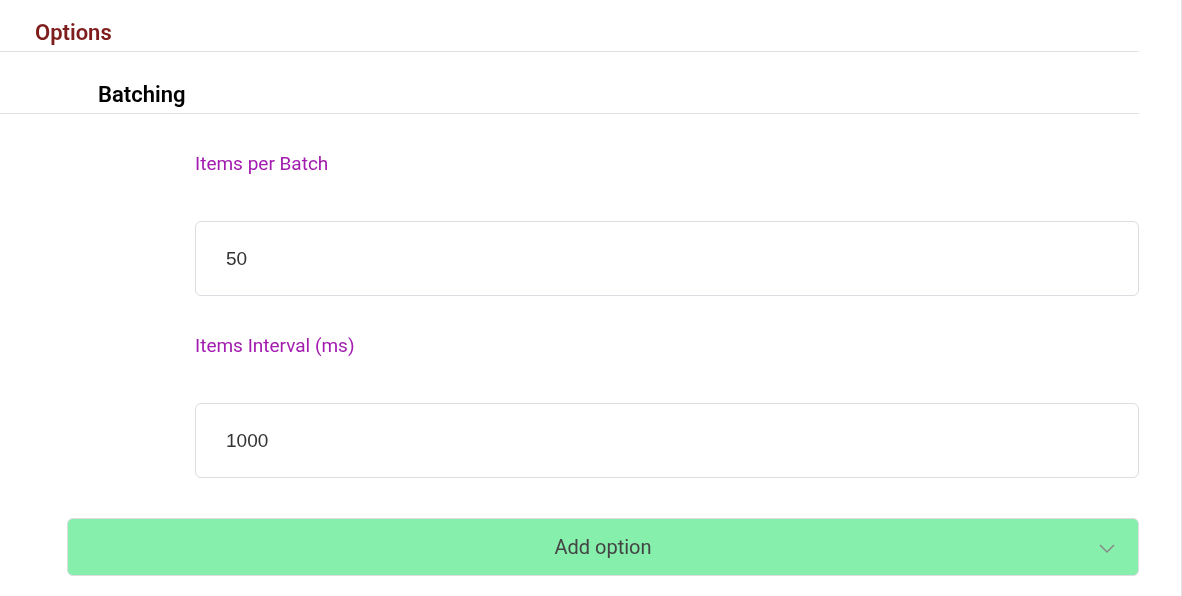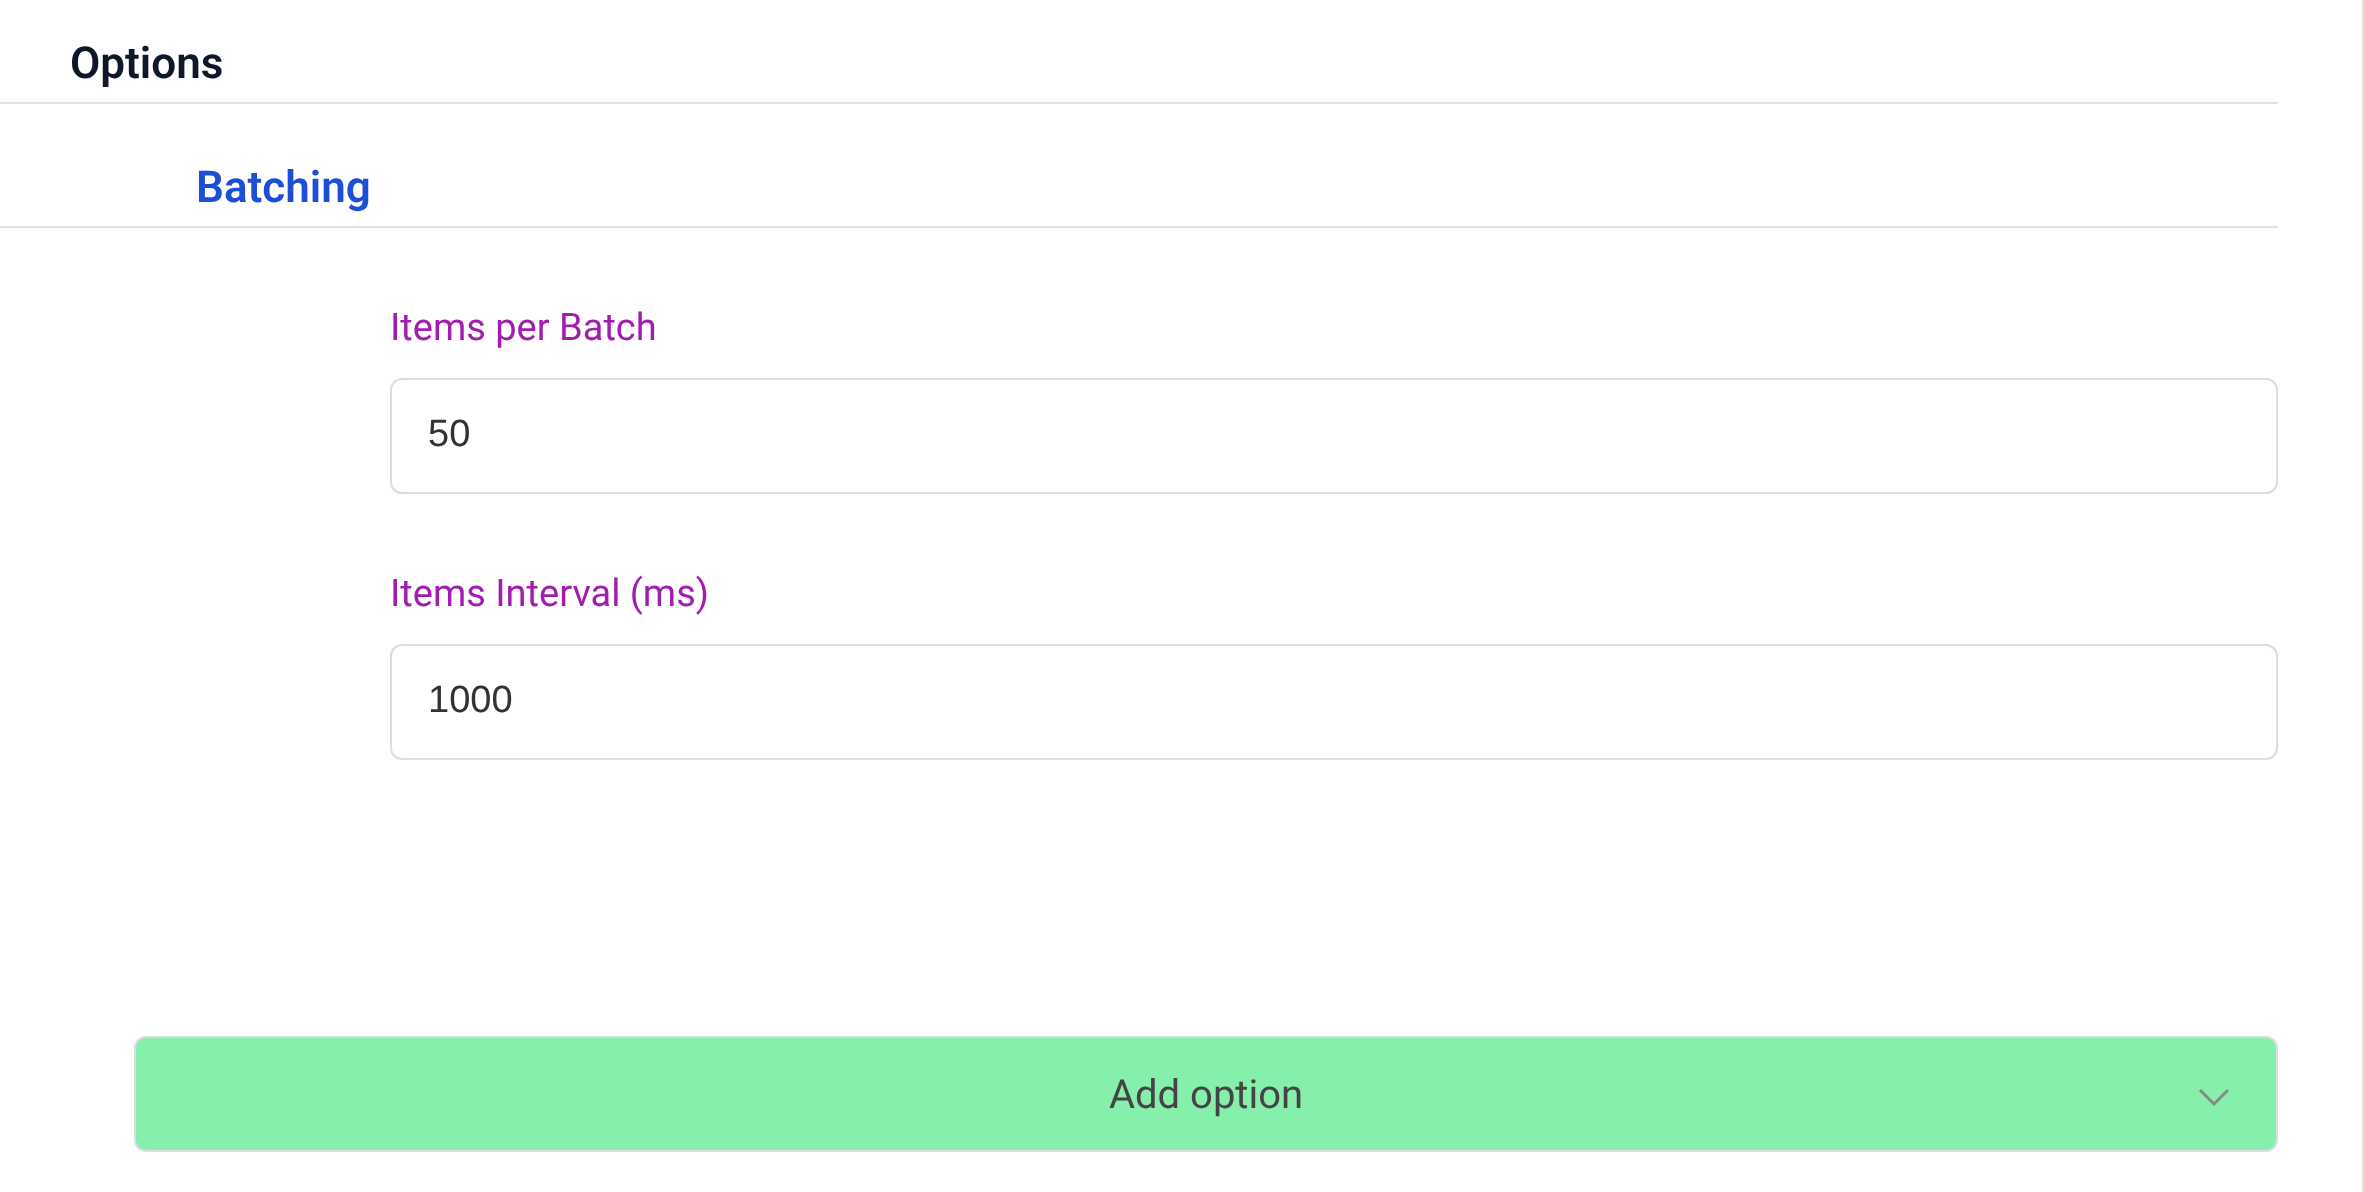--- a/index.html
+++ b/index.html
@@ -21,30 +21,30 @@
       padding: 0;
       width: 100%;
       height: 100%;
       position: relative;
       border-right: 1px solid #e0e0e5;
     }
     
     .section-header {
       font-size: 22px;
       font-weight: 600;
-      color: #0f172a;
+      color: #7f1d1d;
       padding: 20px 0 6px 35px;
       border-bottom: 1px solid #e0e0e5;
       margin-right: 42px;
     }
     
     .subsection-header {
       font-size: 22px;
       font-weight: 600;
-      color: #1d4ed8;
+      color: #000000;
       padding: 30px 0 6px 98px;
       border-bottom: 1px solid #e0e0e5;
       margin-right: 42px;
     }
     
     .field-group {
       padding-left: 195px;
       padding-right: 42px;
       margin-top: 38px;
     }
@@ -52,28 +52,29 @@
     .field-label {
       font-size: 19px;
       font-weight: 400;
       color: #a21caf;
       margin-bottom: 14px;
       display: block;
     }
     
     .field-input {
       width: 100%;
-      height: 58px;
-      padding: 0 18px;
+      height: 75px;
+      padding: 0 30px;
       font-size: 19px;
       color: #333333;
       background: #ffffff;
       border: 1px solid #dcdce2;
       border-radius: 6px;
       outline: none;
+      margin-top: 32px;
     }
     
     .add-option-button {
       position: absolute;
       bottom: 20px;
       left: 67px;
       right: 42px;
       height: 58px;
       background: #86efac;
       border: 1px solid #dcdce2;

